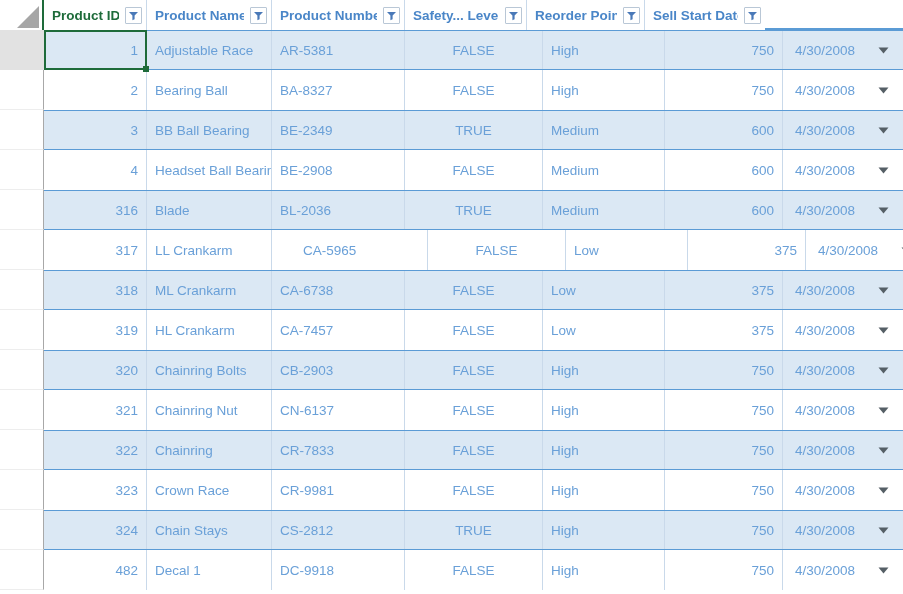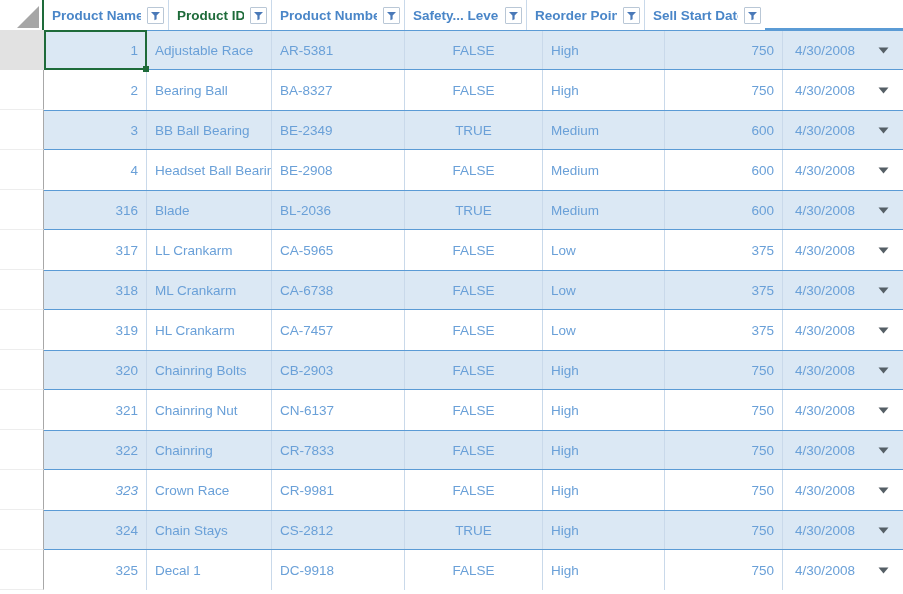--- a/index.html
+++ b/index.html
@@ -172,31 +172,31 @@
 </style>
 </head>
 <body>
 
 <div id="grid">
 
   <div class="header-row">
     <div class="corner-cell">
       <div class="corner-tri"></div>
     </div>
-  <div class="hcell" style="flex: 0 0 125px; width: 125px;">
+  <div class="hcell sorted" style="flex: 0 0 103px; width: 103px;">
+        <span class="hlabel">Product ID</span>
+        <div class="filter-btn" title="Filter Product ID">
+          <svg width="11" height="11" viewBox="0 0 11 11">
+            <path d="M1 2 H10 L6.6 5.6 V9.2 L4.4 10.2 V5.6 Z" fill="#4a79b8"></path>
+          </svg>
+        </div>
+      </div>
+      <div class="hcell" style="flex: 0 0 125px; width: 125px;">
         <span class="hlabel">Product Name</span>
         <div class="filter-btn" title="Filter Product Name">
-          <svg width="11" height="11" viewBox="0 0 11 11">
-            <path d="M1 2 H10 L6.6 5.6 V9.2 L4.4 10.2 V5.6 Z" fill="#4a79b8"></path>
-          </svg>
-        </div>
-      </div>
-      <div class="hcell sorted" style="flex: 0 0 103px; width: 103px;">
-        <span class="hlabel">Product ID</span>
-        <div class="filter-btn" title="Filter Product ID">
           <svg width="11" height="11" viewBox="0 0 11 11">
             <path d="M1 2 H10 L6.6 5.6 V9.2 L4.4 10.2 V5.6 Z" fill="#4a79b8"></path>
           </svg>
         </div>
       </div>
       <div class="hcell" style="flex: 0 0 133px; width: 133px;">
         <span class="hlabel">Product Number</span>
         <div class="filter-btn" title="Filter Product Number">
           <svg width="11" height="11" viewBox="0 0 11 11">
             <path d="M1 2 H10 L6.6 5.6 V9.2 L4.4 10.2 V5.6 Z" fill="#4a79b8"></path>
@@ -305,21 +305,21 @@
         <div class="caret-cell">
           <svg width="11" height="7" viewBox="0 0 11 7">
             <path d="M0.5 0.5 H10.5 L5.5 6.5 Z" fill="#555f66"></path>
           </svg>
         </div>
       </div>
       <div class="row">
         <div class="gutter"></div>
         <div class="cell num" style="flex: 0 0 103px; width: 103px;">317</div>
         <div class="cell" style="flex: 0 0 125px; width: 125px;">LL Crankarm</div>
-        <div class="cell" style="flex: 0 0 133px; width: 133px;">CA-5965</div>
+        <div class="cell" style="flex: 0 0 133px; width: 133px; margin-left: 23px;">CA-5965</div>
         <div class="cell" style="flex: 0 0 138px; width: 138px; justify-content: center;">FALSE</div>
         <div class="cell" style="flex: 0 0 122px; width: 122px;">Low</div>
         <div class="cell num" style="flex: 0 0 118px; width: 118px;">375</div>
         <div class="cell num last" style="flex: 0 0 80px; width: 80px;">4/30/2008</div>
         <div class="caret-cell">
           <svg width="11" height="7" viewBox="0 0 11 7">
             <path d="M0.5 0.5 H10.5 L5.5 6.5 Z" fill="#555f66"></path>
           </svg>
         </div>
       </div>
@@ -393,21 +393,21 @@
         <div class="cell num" style="flex: 0 0 118px; width: 118px;">750</div>
         <div class="cell num last" style="flex: 0 0 80px; width: 80px;">4/30/2008</div>
         <div class="caret-cell">
           <svg width="11" height="7" viewBox="0 0 11 7">
             <path d="M0.5 0.5 H10.5 L5.5 6.5 Z" fill="#555f66"></path>
           </svg>
         </div>
       </div>
       <div class="row">
         <div class="gutter"></div>
-        <div class="cell num" style="flex: 0 0 103px; width: 103px; font-style: italic;">323</div>
+        <div class="cell num" style="flex: 0 0 103px; width: 103px;">323</div>
         <div class="cell" style="flex: 0 0 125px; width: 125px;">Crown Race</div>
         <div class="cell" style="flex: 0 0 133px; width: 133px;">CR-9981</div>
         <div class="cell" style="flex: 0 0 138px; width: 138px; justify-content: center;">FALSE</div>
         <div class="cell" style="flex: 0 0 122px; width: 122px;">High</div>
         <div class="cell num" style="flex: 0 0 118px; width: 118px;">750</div>
         <div class="cell num last" style="flex: 0 0 80px; width: 80px;">4/30/2008</div>
         <div class="caret-cell">
           <svg width="11" height="7" viewBox="0 0 11 7">
             <path d="M0.5 0.5 H10.5 L5.5 6.5 Z" fill="#555f66"></path>
           </svg>
@@ -423,21 +423,21 @@
         <div class="cell num" style="flex: 0 0 118px; width: 118px;">750</div>
         <div class="cell num last" style="flex: 0 0 80px; width: 80px;">4/30/2008</div>
         <div class="caret-cell">
           <svg width="11" height="7" viewBox="0 0 11 7">
             <path d="M0.5 0.5 H10.5 L5.5 6.5 Z" fill="#555f66"></path>
           </svg>
         </div>
       </div>
       <div class="row">
         <div class="gutter"></div>
-        <div class="cell num" style="flex: 0 0 103px; width: 103px;">325</div>
+        <div class="cell num" style="flex: 0 0 103px; width: 103px;">482</div>
         <div class="cell" style="flex: 0 0 125px; width: 125px;">Decal 1</div>
         <div class="cell" style="flex: 0 0 133px; width: 133px;">DC-9918</div>
         <div class="cell" style="flex: 0 0 138px; width: 138px; justify-content: center;">FALSE</div>
         <div class="cell" style="flex: 0 0 122px; width: 122px;">High</div>
         <div class="cell num" style="flex: 0 0 118px; width: 118px;">750</div>
         <div class="cell num last" style="flex: 0 0 80px; width: 80px;">4/30/2008</div>
         <div class="caret-cell">
           <svg width="11" height="7" viewBox="0 0 11 7">
             <path d="M0.5 0.5 H10.5 L5.5 6.5 Z" fill="#555f66"></path>
           </svg>

